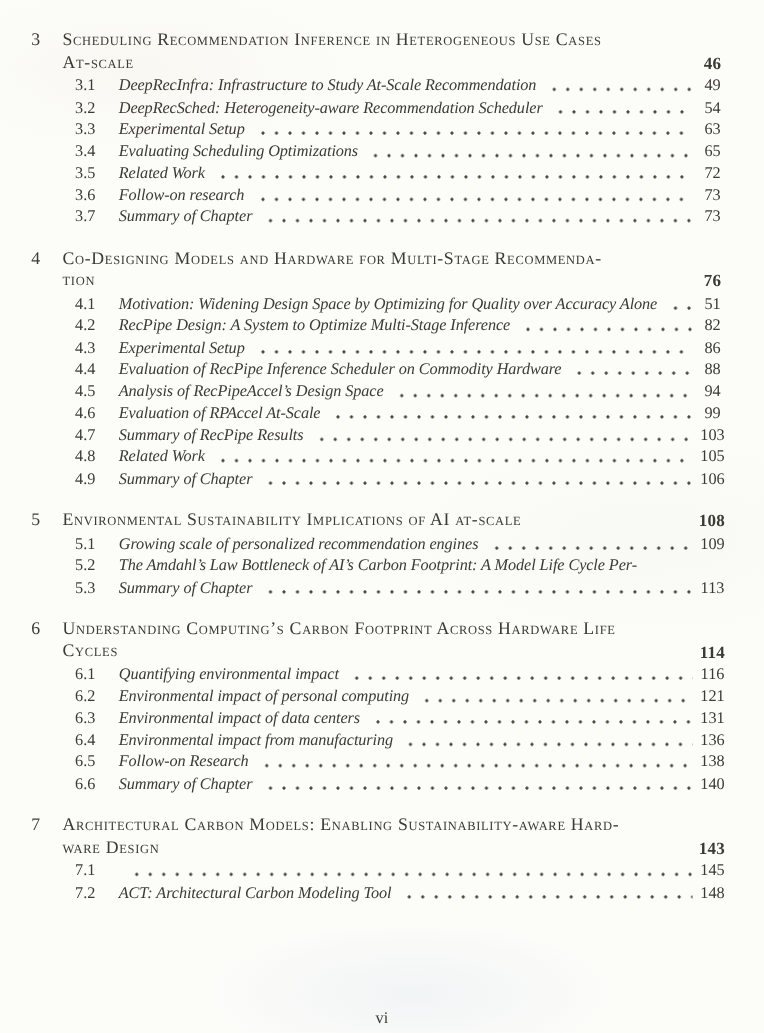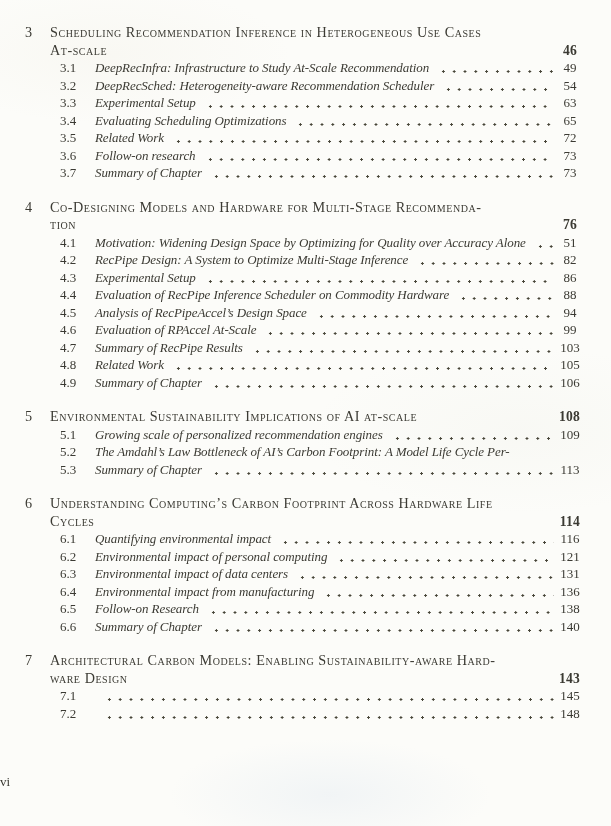--- a/index.html
+++ b/index.html
@@ -34,22 +34,22 @@
   .sec-title { white-space: nowrap; letter-spacing: -0.08px; font-style: italic; }
   .leader {
     flex: 1 1 auto; min-width: 4px; margin: 0 6px 0 7px;
     background-image: radial-gradient(circle, #474538 1.05px, rgba(71,69,56,0) 1.4px);
     background-size: 10.8px 3px;
     background-repeat: repeat-x;
     background-position: 2px calc(100% - 3.5px);
   }
   .sec-pg { flex: 0 0 auto; min-width: 20px; text-align: center; }
   .footer {
-    position: absolute; left: 0; right: 0; bottom: 36px;
-    text-align: left; font-size: 13px;
+    position: absolute; left: 0; right: 0; bottom: 4px;
+    text-align: center; font-size: 13px;
   }
 </style>
 </head>
 <body style="color: rgb(59, 58, 51); background: rgb(252, 252, 249);">
 
 <div class="paper-noise"></div>
 
 <main class="toc">
     <section class="chapter-block">
       <div class="row ch-row">
@@ -254,20 +254,21 @@
         <span class="fill"></span>
         <span class="ch-pg">143</span>
       </div>
       <div class="row sec-row">
         <span class="sec-num">7.1</span>
         <span class="leader" style="background-image: radial-gradient(circle, rgb(71, 69, 56) 1.05px, rgba(71, 69, 56, 0) 1.4px);"></span>
         <span class="sec-pg">145</span>
       </div>
       <div class="row sec-row">
         <span class="sec-num">7.2</span>
+        <span class="sec-title">ACT: Architectural Carbon Modeling Tool</span>
         <span class="leader" style="background-image: radial-gradient(circle, rgb(71, 69, 56) 1.05px, rgba(71, 69, 56, 0) 1.4px);"></span>
         <span class="sec-pg">148</span>
       </div>
     </section>
   </main>
 
 <footer class="footer">
   <span>vi</span>
 </footer>
 

